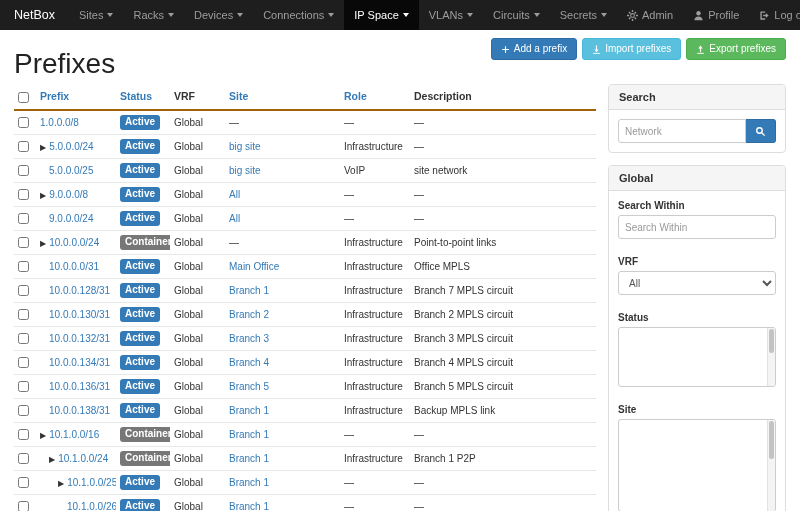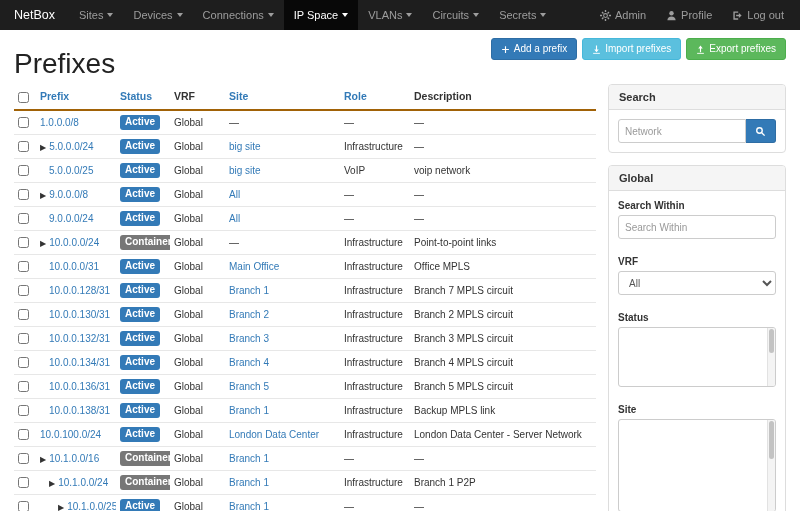--- a/index.html
+++ b/index.html
@@ -71,20 +71,24 @@
   .sb .thumb { position: absolute; top: 1px; left: 1px; right: 1px; height: 42%; background: #c3c3c3; border-radius: 3px; }
 </style>
 </head>
 <body>
 
 <nav class="navbar">
   <div class="brand">NetBox</div>
   <div class="nav-left">
     <div class="nav-item">
         <span>Sites</span>
+        <span class="caret"></span>
+      </div>
+      <div class="nav-item">
+        <span>Racks</span>
         <span class="caret"></span>
       </div>
       <div class="nav-item">
         <span>Devices</span>
         <span class="caret"></span>
       </div>
       <div class="nav-item">
         <span>Connections</span>
         <span class="caret"></span>
       </div>
@@ -192,21 +196,21 @@
               <td class="col-role">Infrastructure</td>
               <td class="col-desc">—</td>
             </tr>
             <tr>
               <td class="col-check"><input type="checkbox" style=""></td>
               <td class="col-prefix"><span class="indent" style="width: 9px;"></span><a class="lnk">5.0.0.0/25</a></td>
               <td class="col-status"><span class="label label-primary">Active</span></td>
               <td class="col-vrf">Global</td>
               <td class="col-site"><a class="lnk site-cell">big site</a></td>
               <td class="col-role">VoIP</td>
-              <td class="col-desc">voip network</td>
+              <td class="col-desc">site network</td>
             </tr>
             <tr>
               <td class="col-check"><input type="checkbox" style=""></td>
               <td class="col-prefix"><span class="indent" style="width: 0px;"></span><span class="arrow">▶</span><a class="lnk">9.0.0.0/8</a></td>
               <td class="col-status"><span class="label label-primary">Active</span></td>
               <td class="col-vrf">Global</td>
               <td class="col-site"><a class="lnk site-cell">All</a></td>
               <td class="col-role">—</td>
               <td class="col-desc">—</td>
             </tr>
@@ -283,29 +287,20 @@
               <td class="col-desc">Branch 5 MPLS circuit</td>
             </tr>
             <tr>
               <td class="col-check"><input type="checkbox" style=""></td>
               <td class="col-prefix"><span class="indent" style="width: 9px;"></span><a class="lnk">10.0.0.138/31</a></td>
               <td class="col-status"><span class="label label-primary">Active</span></td>
               <td class="col-vrf">Global</td>
               <td class="col-site"><a class="lnk site-cell">Branch 1</a></td>
               <td class="col-role">Infrastructure</td>
               <td class="col-desc">Backup MPLS link</td>
-            </tr>
-            <tr>
-              <td class="col-check"><input type="checkbox" style=""></td>
-              <td class="col-prefix"><span class="indent" style="width: 0px;"></span><a class="lnk">10.0.100.0/24</a></td>
-              <td class="col-status"><span class="label label-primary">Active</span></td>
-              <td class="col-vrf">Global</td>
-              <td class="col-site"><a class="lnk site-cell">London Data Center</a></td>
-              <td class="col-role">Infrastructure</td>
-              <td class="col-desc">London Data Center - Server Network</td>
             </tr>
             <tr>
               <td class="col-check"><input type="checkbox" style=""></td>
               <td class="col-prefix"><span class="indent" style="width: 0px;"></span><span class="arrow">▶</span><a class="lnk">10.1.0.0/16</a></td>
               <td class="col-status"><span class="label label-default">Container</span></td>
               <td class="col-vrf">Global</td>
               <td class="col-site"><a class="lnk site-cell">Branch 1</a></td>
               <td class="col-role">—</td>
               <td class="col-desc">—</td>
             </tr>

